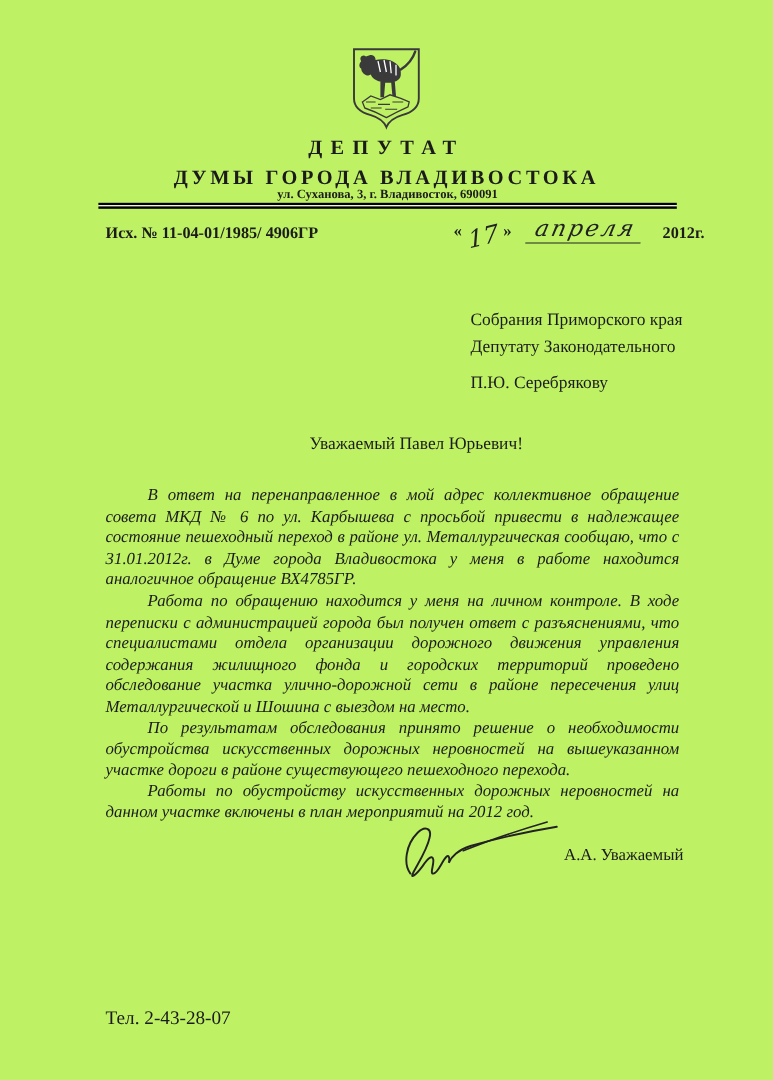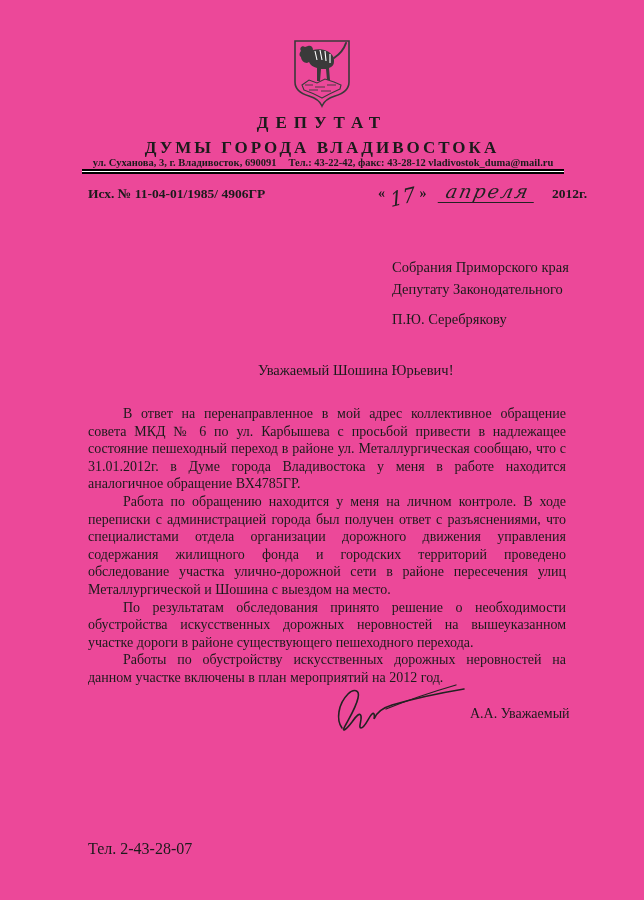--- a/index.html
+++ b/index.html
@@ -1,17 +1,17 @@
 <!DOCTYPE html>
 <html><head>
 <meta charset="utf-8">
 <style>
   html,body{margin:0;padding:0;background:#ffffff;}
   .page{
-    position:relative;width:644px;height:900px;background:#ec4899;
+    position:relative;width:644px;height:900px;background:#bef264;
     font-family:"Liberation Serif","DejaVu Serif",serif;color:#1b1b1b;
     overflow:hidden;
   }
   
   .emblem{position:absolute;left:289px;top:38px;width:66px;height:72px;}
   .org-type{
     position:absolute;top:113px;left:0;width:644px;text-align:center;
     font-weight:bold;font-size:17px;letter-spacing:7px;
   }
   .org-name{
@@ -53,21 +53,21 @@
   .year{font-size:13.5px;font-weight:bold;line-height:19px;margin-left:6px;}
   
   .addressee{position:absolute;left:392px;top:256px;font-size:14.5px;line-height:22px;}
   .addressee .name{margin-top:8px;}
   
   .salutation{position:absolute;left:258px;top:362px;font-size:14.5px;}
   .body-text{
     position:absolute;left:88px;top:405px;width:478px;
     font-size:14px;line-height:17.6px;text-align:justify;
   }
-  .body-text p{margin:0;text-indent:35px;}
+  .body-text p{margin:0;text-indent:35px;font-style:italic;}
   
   .sig-position{position:absolute;left:88px;top:690px;font-size:14px;line-height:18.5px;}
   .sig-scribble{position:absolute;left:328px;top:678px;width:145px;height:58px;}
   .sig-name{position:absolute;left:470px;top:706px;font-size:14px;}
   
   .footer-phone{position:absolute;left:88px;top:840px;font-size:16px;}
 </style>
 </head>
 <body>
 
@@ -87,21 +87,20 @@
 
       <path d="M26,13 l2,9 M31,12 l2,10 M36,13 l1,10 M41,16 l0,9" stroke="#ffffff" stroke-width="1.1" fill="none"></path>
     </svg>
   </div>
 
   <div class="org-type">ДЕПУТАТ</div>
   <div class="org-name">ДУМЫ ГОРОДА ВЛАДИВОСТОКА</div>
 
   <div class="addr-line">
     <span>ул. Суханова, 3, г. Владивосток, 690091</span>
-    <span>Тел.: 43-22-42, факс: 43-28-12  vladivostok_duma@mail.ru</span>
   </div>
 
   <div class="rule">
     <div class="rule-thin"></div>
     <div class="rule-gap"></div>
     <div class="rule-thick"></div>
   </div>
 
   <div class="ref-no">Исх. № 11-04-01/1985/ 4906ГР</div>
 
@@ -112,21 +111,21 @@
     <span class="hand hand-month">апреля</span>
     <span class="year">2012г.</span>
   </div>
 
   <div class="addressee">
     <div>Собрания Приморского края</div>
     <div>Депутату Законодательного</div>
     <div class="name">П.Ю. Серебрякову</div>
   </div>
 
-  <div class="salutation">Уважаемый  Шошина Юрьевич!</div>
+  <div class="salutation">Уважаемый  Павел Юрьевич!</div>
 
   <div class="body-text">
     <p>В ответ на перенаправленное в мой адрес  коллективное обращение совета МКД № 6 по ул. Карбышева  с  просьбой привести в надлежащее состояние пешеходный переход в районе ул. Металлургическая сообщаю, что с 31.01.2012г. в Думе города Владивостока  у меня в работе находится аналогичное обращение ВХ4785ГР.</p>
     <p>Работа по обращению находится у меня на личном контроле. В ходе переписки с администрацией города был получен ответ с разъяснениями, что специалистами отдела организации дорожного движения управления содержания жилищного фонда и городских территорий проведено обследование  участка улично-дорожной сети в районе пересечения улиц Металлургической и Шошина с выездом на место.</p>
     <p>По результатам  обследования  принято решение о необходимости  обустройства искусственных дорожных неровностей на вышеуказанном участке дороги в районе существующего пешеходного перехода.</p>
     <p>Работы по обустройству искусственных дорожных неровностей на данном участке включены в план мероприятий на 2012 год.</p>
   </div>
 
   <div class="sig-position">
   </div>

